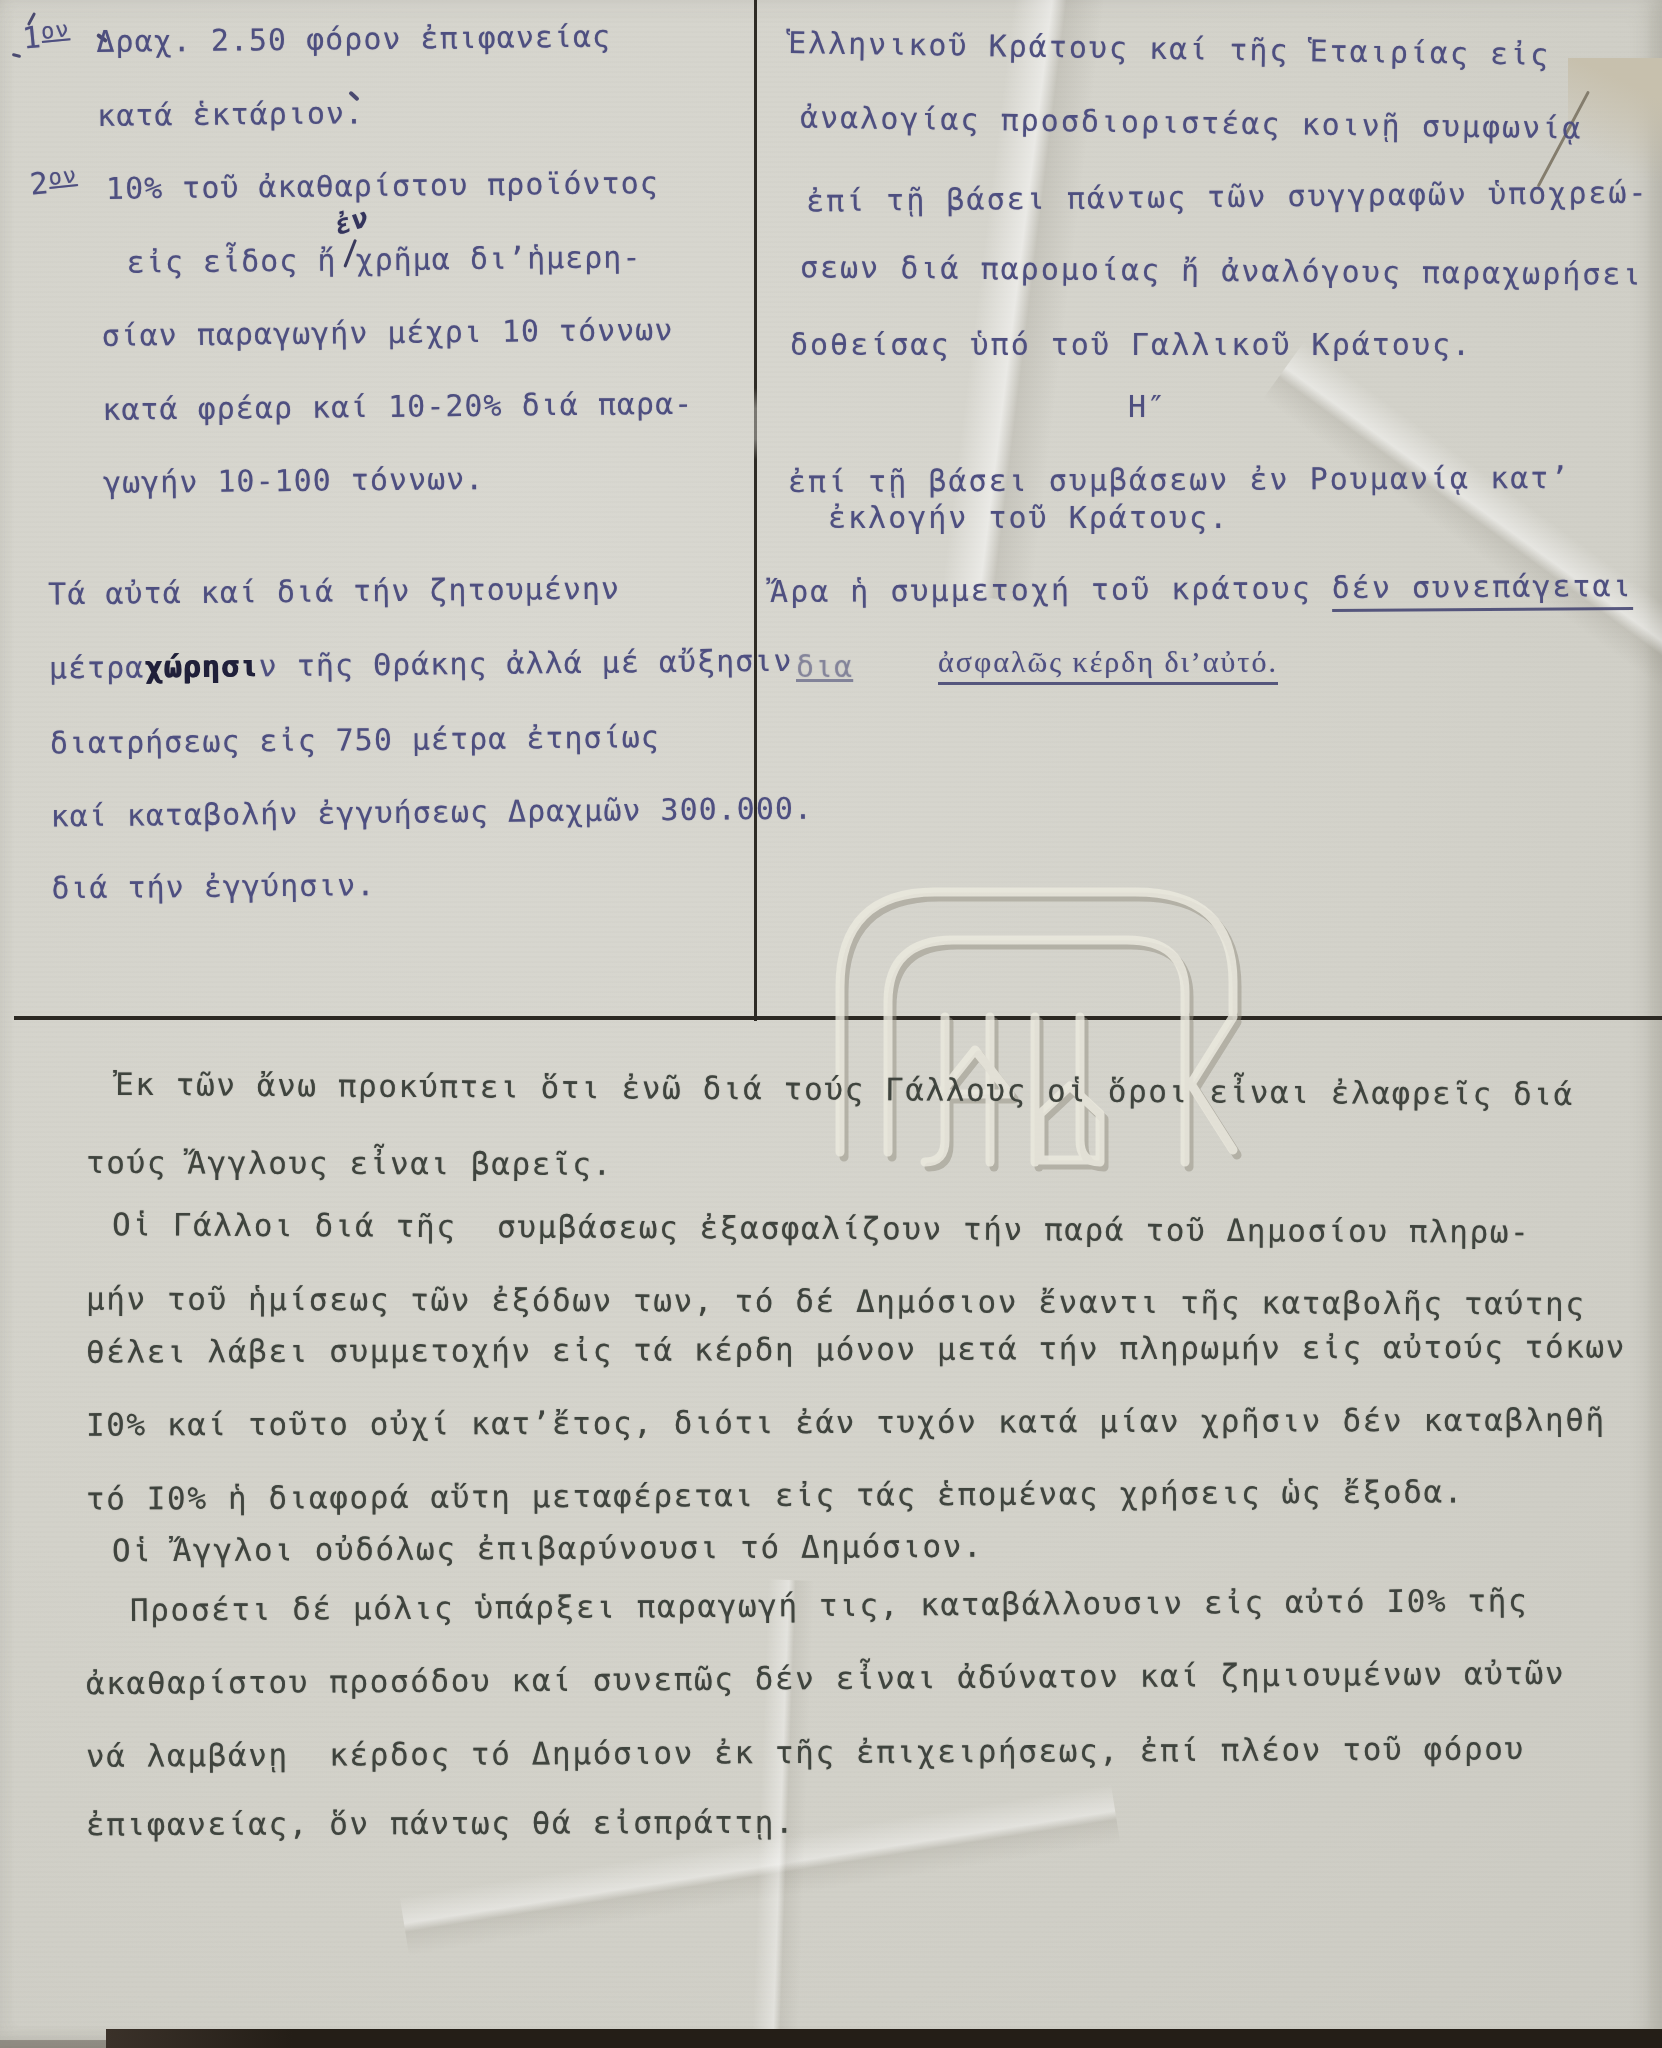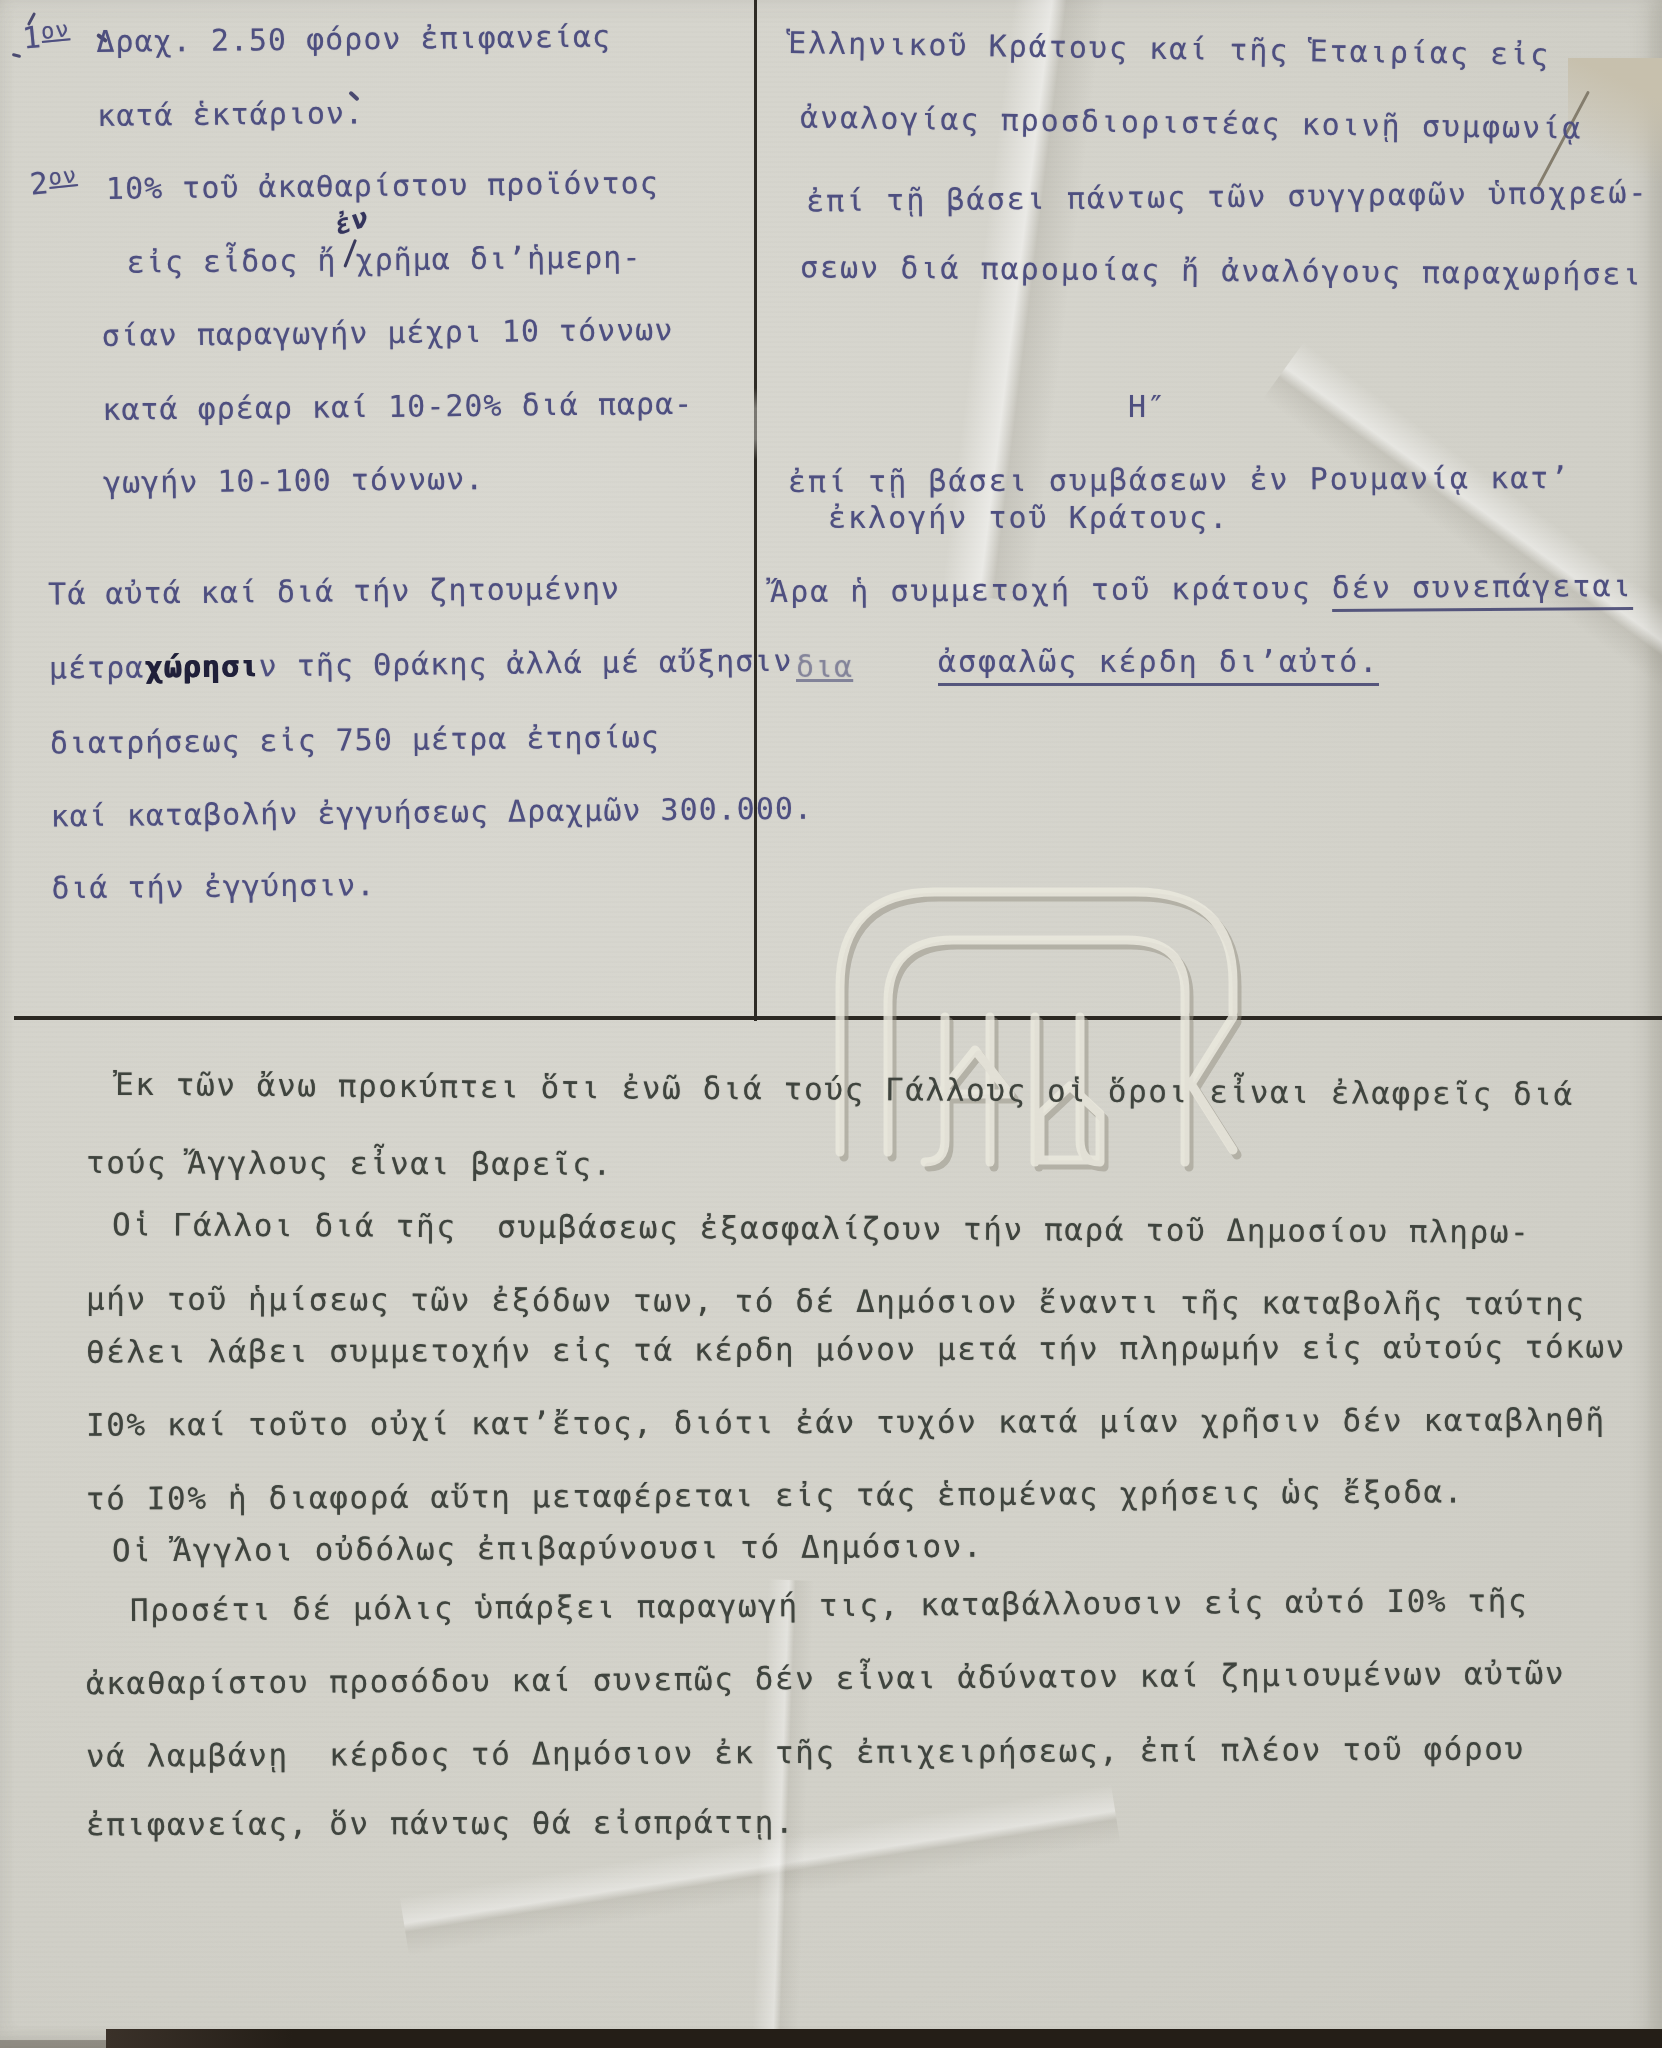--- a/index.html
+++ b/index.html
@@ -82,28 +82,29 @@
     <div class="ln tl" style="left:42px;top:800px;">καί καταβολήν ἐγγυήσεως Δραχμῶν 300.000.</div>
     <div class="ln tl" style="left:42px;top:872px;">διά τήν ἐγγύησιν.</div>
   </div>
 
   <div class="ln tl ghost" style="left:796px;top:650px;text-decoration:underline;">δια</div>
 
   <div class="ln tl rt" style="left:788px;top:32px;transform:rotate(0.9deg);">Ἑλληνικοῦ Κράτους καί τῆς Ἑταιρίας εἰς</div>
   <div class="ln tl rt" style="left:800px;top:106px;transform:rotate(0.8deg);">ἀναλογίας προσδιοριστέας κοινῇ συμφωνίᾳ</div>
   <div class="ln tl rt" style="left:806px;top:180px;transform:rotate(-0.6deg);">ἐπί τῇ βάσει πάντως τῶν συγγραφῶν ὑποχρεώ-</div>
   <div class="ln tl rt" style="left:800px;top:254px;transform:rotate(0.5deg);">σεων διά παρομοίας ἤ ἀναλόγους παραχωρήσει</div>
+  <div class="ln tl rt" style="left:790px;top:328px;">δοθείσας ὑπό τοῦ Γαλλικοῦ Κράτους.</div>
 
   <div class="ln tl" style="left:1128px;top:390px;">Η″</div>
 
   <div class="ln tl rt" style="left:788px;top:463px;transform:rotate(-0.3deg);">ἐπί τῇ βάσει συμβάσεων ἐν Ρουμανίᾳ κατ’</div>
   <div class="ln tl rt" style="left:788px;top:501px;margin-left:40px;">ἐκλογήν τοῦ Κράτους.</div>
 
   <div class="ln tl rt" style="left:770px;top:572px;transform:rotate(-0.4deg);"><span>Ἄρα ἡ συμμετοχή τοῦ κράτους </span><span class="u">δέν συνεπάγεται</span></div>
-  <div class="ln tl rt" style="left:938px;top:645px;"><span class="u">ἀσφαλῶς κέρδη δι’αὐτό.</span></div>
+  <div class="ln tl rt" style="left:938px;top:645px;font-family:Liberation Serif, serif;"><span class="u">ἀσφαλῶς κέρδη δι’αὐτό.</span></div>
 
   <svg id="watermark" viewBox="0 0 455 330" fill="none">
     <g transform="translate(4,5)" stroke="#8f8b7f" stroke-width="9" opacity="0.5" stroke-linecap="round" stroke-linejoin="round">
       <path d="M35,300 L35,135 Q35,40 130,40 L330,40 Q428,40 428,130 L428,160"></path>
       <path d="M83,300 L83,150 Q83,88 148,88 L322,88 Q380,88 380,140 L380,160"></path>
       <path d="M140,165 L140,288 Q140,310 120,310"></path>
       <path d="M185,165 L185,310"></path>
       <path d="M230,165 L230,310"></path>
       <path d="M275,165 L275,288 Q275,310 295,310"></path>
       <path d="M135,242 L170,198 L205,242 Z"></path>

